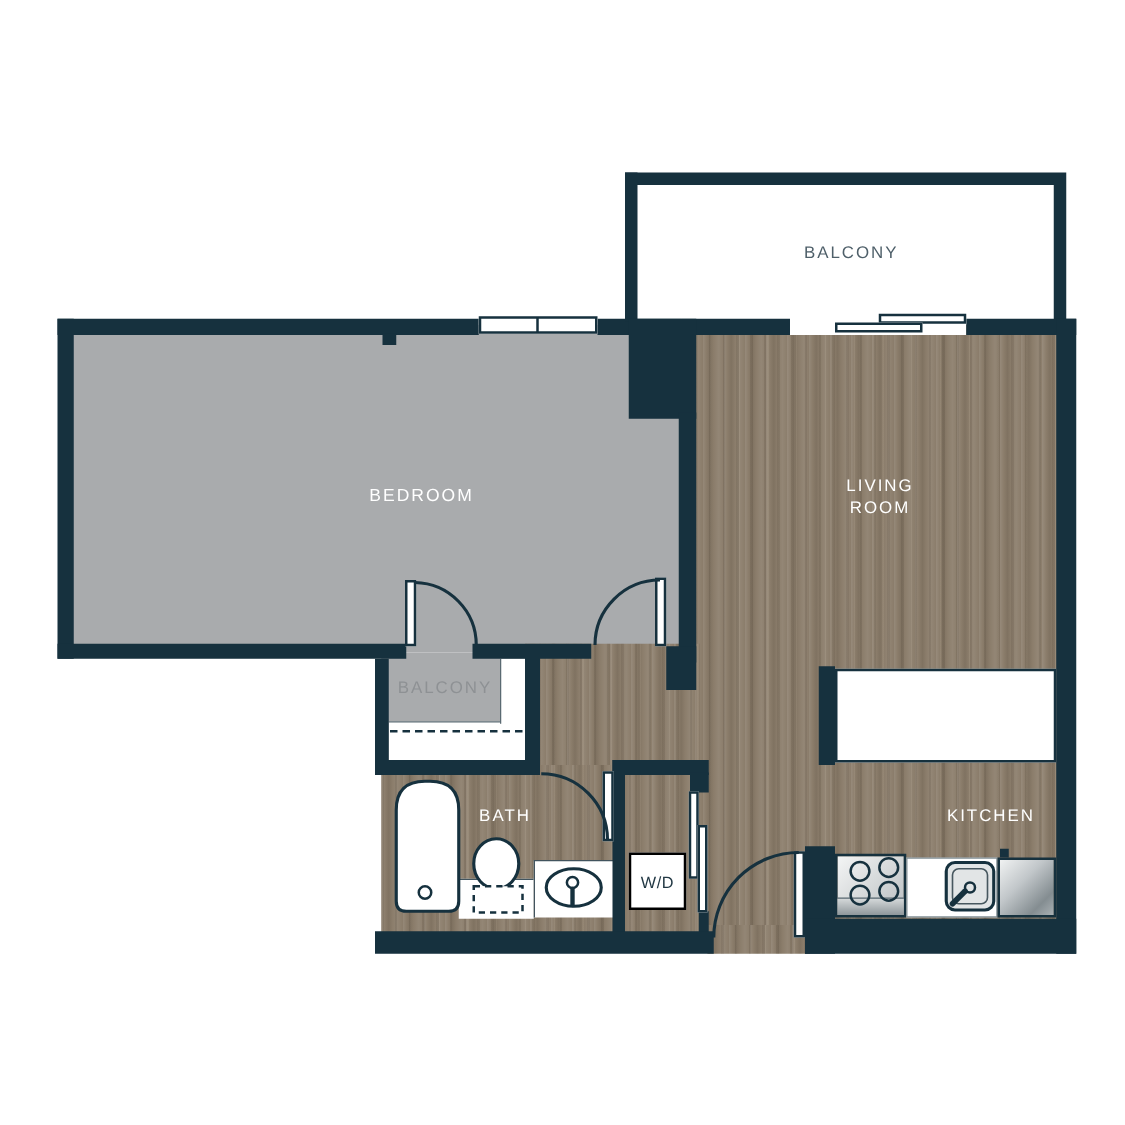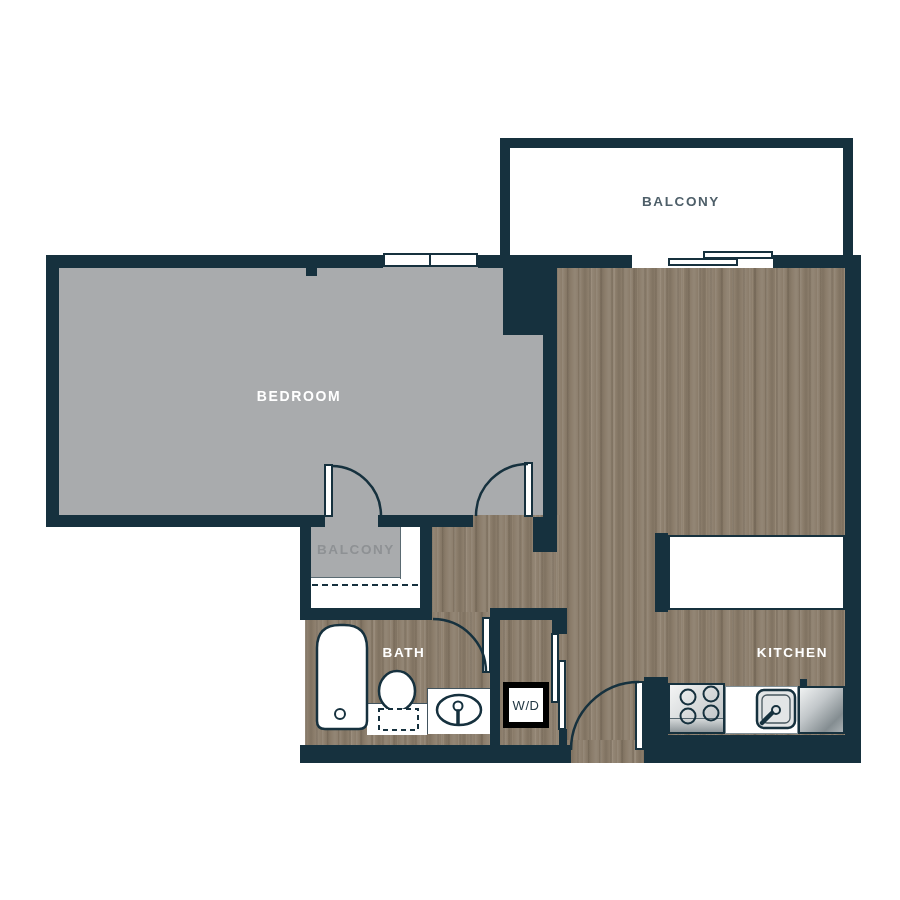--- a/index.html
+++ b/index.html
@@ -15,21 +15,21 @@
     background-image:
       repeating-linear-gradient(90deg, rgba(255,255,255,0.10) 0px, rgba(255,255,255,0) 3px, rgba(30,22,12,0.10) 6px, rgba(0,0,0,0) 9px, rgba(255,255,255,0.07) 13px, rgba(0,0,0,0) 17px),
       repeating-linear-gradient(90deg, rgba(52,42,30,0.12) 0px 2px, rgba(0,0,0,0) 2px 11px),
       repeating-linear-gradient(90deg, rgba(231,216,194,0.10) 0px 1px, rgba(0,0,0,0) 1px 23px);
   }
   .whitebox{position:absolute;background:#ffffff;}
   .leaf{position:absolute;background:#ffffff;border:2px solid #16313e;box-sizing:border-box;}
   .panel{position:absolute;background:#ffffff;border:2px solid #16313e;box-sizing:border-box;}
   .label{
     position:absolute;text-align:center;font-size:13.5px;letter-spacing:1.6px;
-    color:#ffffff;font-weight:700;white-space:nowrap;
+    color:#ffffff;font-weight:400;white-space:nowrap;
   }
   .label .line{display:block;line-height:17px;}
   svg.overlay{position:absolute;left:0;top:0;pointer-events:none;}
 </style>
 </head>
 <body>
 
 <div id="stage">
 
   <div class="whitebox" style="left:510px;top:148px;width:333px;height:110px;"></div>
@@ -48,21 +48,21 @@
 
   <div class="abs" style="left:668px;top:683px;width:57px;height:51px;border:2px solid #16313e;box-sizing:border-box;background:linear-gradient(135deg,#f4f5f5 0%,#d9dcdd 45%,#b9bec1 100%);">
     <div class="abs" style="left:0;bottom:0;width:100%;height:13px;background:linear-gradient(180deg,#d4d8d9,#8f979b);border-top:1px solid #56666f;"></div>
   </div>
 
   <div class="whitebox" style="left:725px;top:686px;width:73px;height:48px;border:1px solid rgba(22,49,62,0.55);box-sizing:border-box;"></div>
 
   <div class="abs" style="left:798px;top:686px;width:47px;height:48px;border:2px solid #16313e;box-sizing:border-box;background:linear-gradient(135deg,#f0f2f2 0%,#c2c7ca 40%,#848d91 78%,#aab1b4 100%);"></div>
   <div class="wall" style="left:800px;top:679px;width:7px;height:7px;"></div>
 
-  <div class="whitebox" style="left:503px;top:682px;width:46px;height:46px;border:6px solid #000000;box-sizing:border-box;display:flex;align-items:center;justify-content:center;">
+  <div class="whitebox" style="left:503px;top:682px;width:46px;height:46px;border:2px solid #000000;box-sizing:border-box;display:flex;align-items:center;justify-content:center;">
     <span style="font-size:13px;letter-spacing:0.5px;color:#223844;">W/D</span>
   </div>
 
   <div class="whitebox" style="left:367px;top:703px;width:60px;height:31px;border-top:1.5px solid #42545e;"></div>
   <div class="whitebox" style="left:427px;top:688px;width:65px;height:46px;border-top:1.5px solid #42545e;border-left:1.5px solid #42545e;box-sizing:border-box;"></div>
 
   <div class="wall" style="left:46px;top:255px;width:13px;height:272px;"></div>
   <div class="wall" style="left:46px;top:255px;width:337px;height:13px;"></div>
   <div class="wall" style="left:478px;top:255px;width:67px;height:13px;"></div>
   <div class="wall" style="left:306px;top:267px;width:11px;height:9px;"></div>
@@ -133,22 +133,26 @@
     <circle cx="711" cy="713" r="7.5" fill="none" stroke="#16313e" stroke-width="2"></circle>
 
     <rect x="757" y="690" width="38" height="38" rx="7" fill="#e2e5e6" stroke="#16313e" stroke-width="2.5"></rect>
     <rect x="762" y="695" width="28" height="28" rx="5" fill="none" stroke="#47575f" stroke-width="1.3"></rect>
     <circle cx="776" cy="710" r="4" fill="#e2e5e6" stroke="#16313e" stroke-width="2"></circle>
     <line x1="762" y1="723" x2="772" y2="713" stroke="#16313e" stroke-width="4.5" stroke-linecap="round"></line>
   </svg>
 
   <div class="label" style="left:591px;top:194px;width:180px;color:#4e5f69;">BALCONY</div>
 
-  <div class="label" style="left:219px;top:388px;width:160px;font-size:14px;">BEDROOM</div>
+  <div class="label" style="left:219px;top:388px;width:160px;font-size:14px;text-align:right;">BEDROOM</div>
 
+  <div class="label" style="left:644px;top:380px;width:120px;">
+    <span class="line">LIVING</span>
+    <span class="line">ROOM</span>
+  </div>
 
   <div class="label" style="left:296px;top:542px;width:120px;color:#8e9194;">BALCONY</div>
 
   <div class="label" style="left:344px;top:645px;width:120px;">BATH</div>
 
   <div class="label" style="left:688px;top:645px;width:140px;text-align:right;">KITCHEN</div>
 
 </div>
 
 </body></html>

